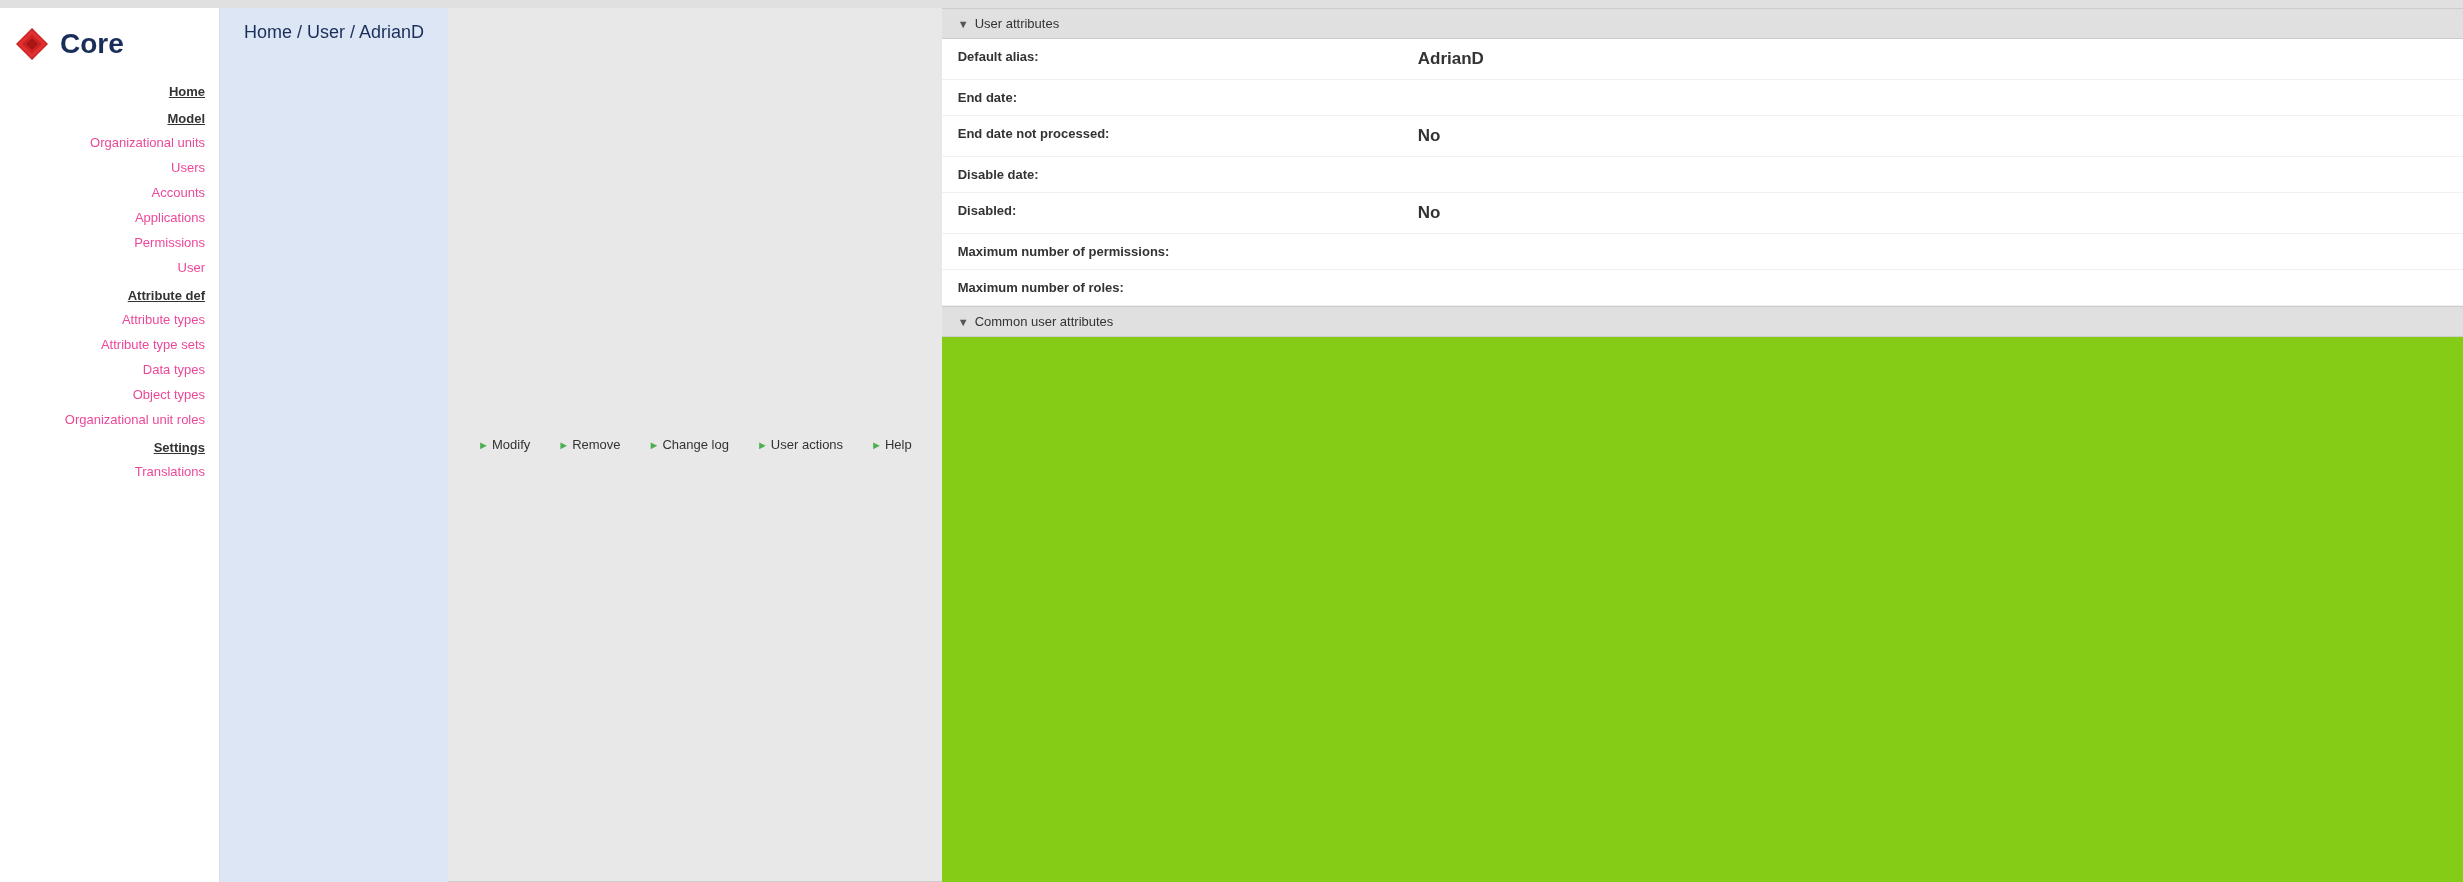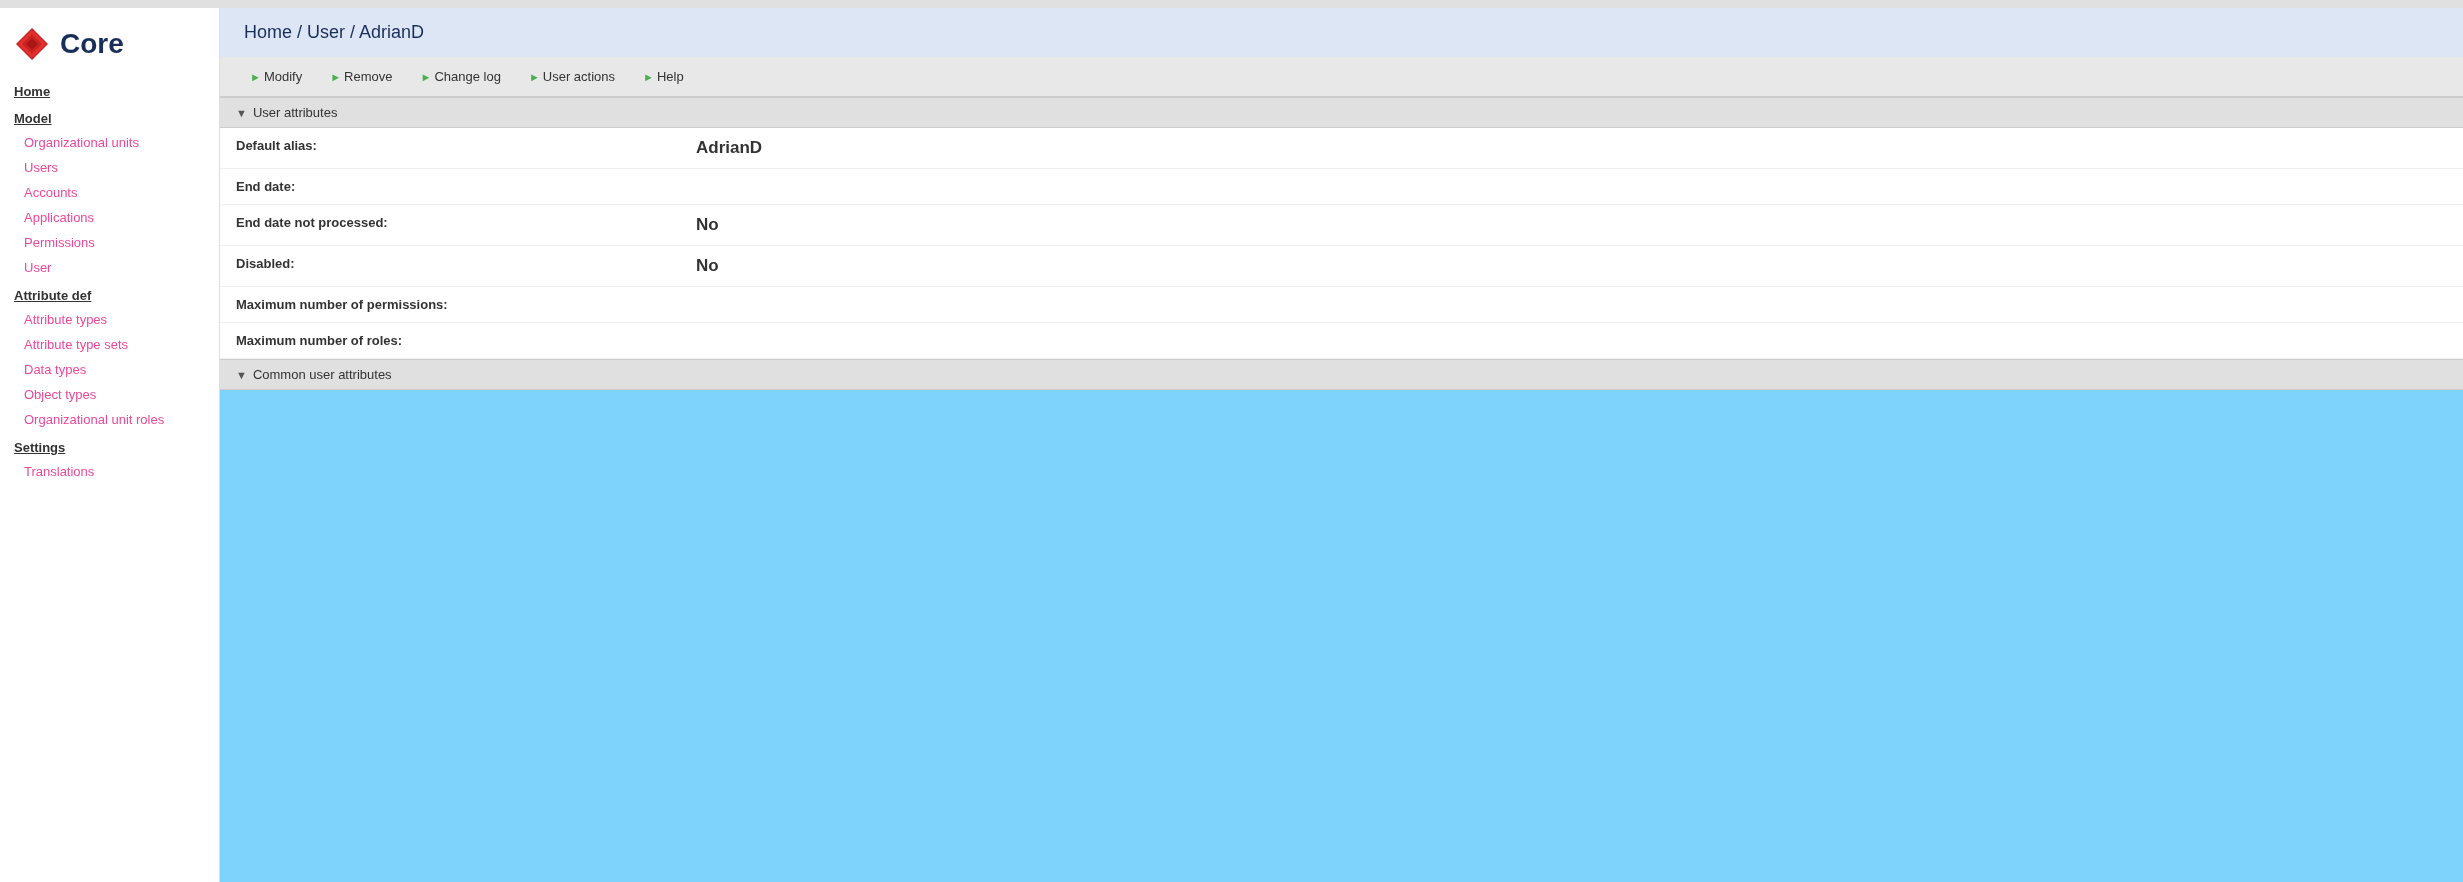--- a/index.html
+++ b/index.html
@@ -3,30 +3,30 @@
   <meta charset="utf-8">
   <style>
     * { margin: 0; padding: 0; box-sizing: border-box; }
     body { font-family: Arial, sans-serif; font-size: 13px; color: #333; background: #fff; display: flex; flex-direction: column; height: 100vh; overflow: hidden; }
 
     .top-bar { height: 8px; background: #e0e0e0; flex-shrink: 0; }
 
     .app-container { display: flex; flex: 1; overflow: hidden; }
 
     
-    .sidebar { width: 220px; min-width: 220px; background: #fff; border-right: 1px solid #ddd; overflow-y: auto; flex-shrink: 0; }
+    .sidebar { width: 220px; min-width: 220px; background: #fff; border-right: 1px solid #ddd; overflow-y: auto; flex-shrink: 0; text-align: right; }
 
     .sidebar-logo { display: flex; align-items: center; padding: 18px 14px 14px 14px; gap: 10px; }
     .sidebar-logo-text { font-size: 28px; font-weight: 700; color: #1a2e5a; }
 
     .sidebar-section-header { font-weight: 700; font-size: 13px; color: #333; padding: 8px 14px 4px 14px; text-decoration: underline; }
     .sidebar-item { padding: 5px 14px 5px 24px; font-size: 13px; color: #ec4899; cursor: pointer; }
 
     
-    .main-content { flex: 1; display: flex; flex-direction: column; overflow: hidden; background: #7dd3fc; }
+    .main-content { flex: 1; display: flex; flex-direction: row; overflow: hidden; background: #84cc16; }
 
     .breadcrumb-bar { background: #dde6f5; padding: 14px 24px; font-size: 18px; color: #1a2e5a; font-weight: normal; flex-shrink: 0; }
 
     .action-bar { background: #e8e8e8; padding: 8px 16px; display: flex; gap: 0; flex-shrink: 0; border-bottom: 1px solid #ccc; flex-wrap: wrap; }
     .action-btn { display: flex; align-items: center; gap: 3px; padding: 4px 14px; font-size: 13px; color: #333; cursor: pointer; background: none; border: none; text-decoration: none; }
     .action-btn-arrow { color: #4caf50; font-size: 11px; }
 
     .content-area { flex: 1; overflow-y: auto; padding: 0; }
 
     .section-header { background: #e0e0e0; padding: 7px 16px; font-size: 13px; color: #333; display: flex; align-items: center; gap: 6px; border-top: 1px solid #ccc; border-bottom: 1px solid #ccc; }
@@ -131,20 +131,24 @@
           </tr>
           <tr>
             <td>End date:</td>
             <td></td>
           </tr>
           <tr>
             <td>End date not processed:</td>
             <td>No</td>
           </tr>
           <tr>
+            <td>Disable date:</td>
+            <td></td>
+          </tr>
+          <tr>
             <td>Disabled:</td>
             <td>No</td>
           </tr>
           <tr>
             <td>Maximum number of permissions:</td>
             <td></td>
           </tr>
           <tr>
             <td>Maximum number of roles:</td>
             <td></td>

